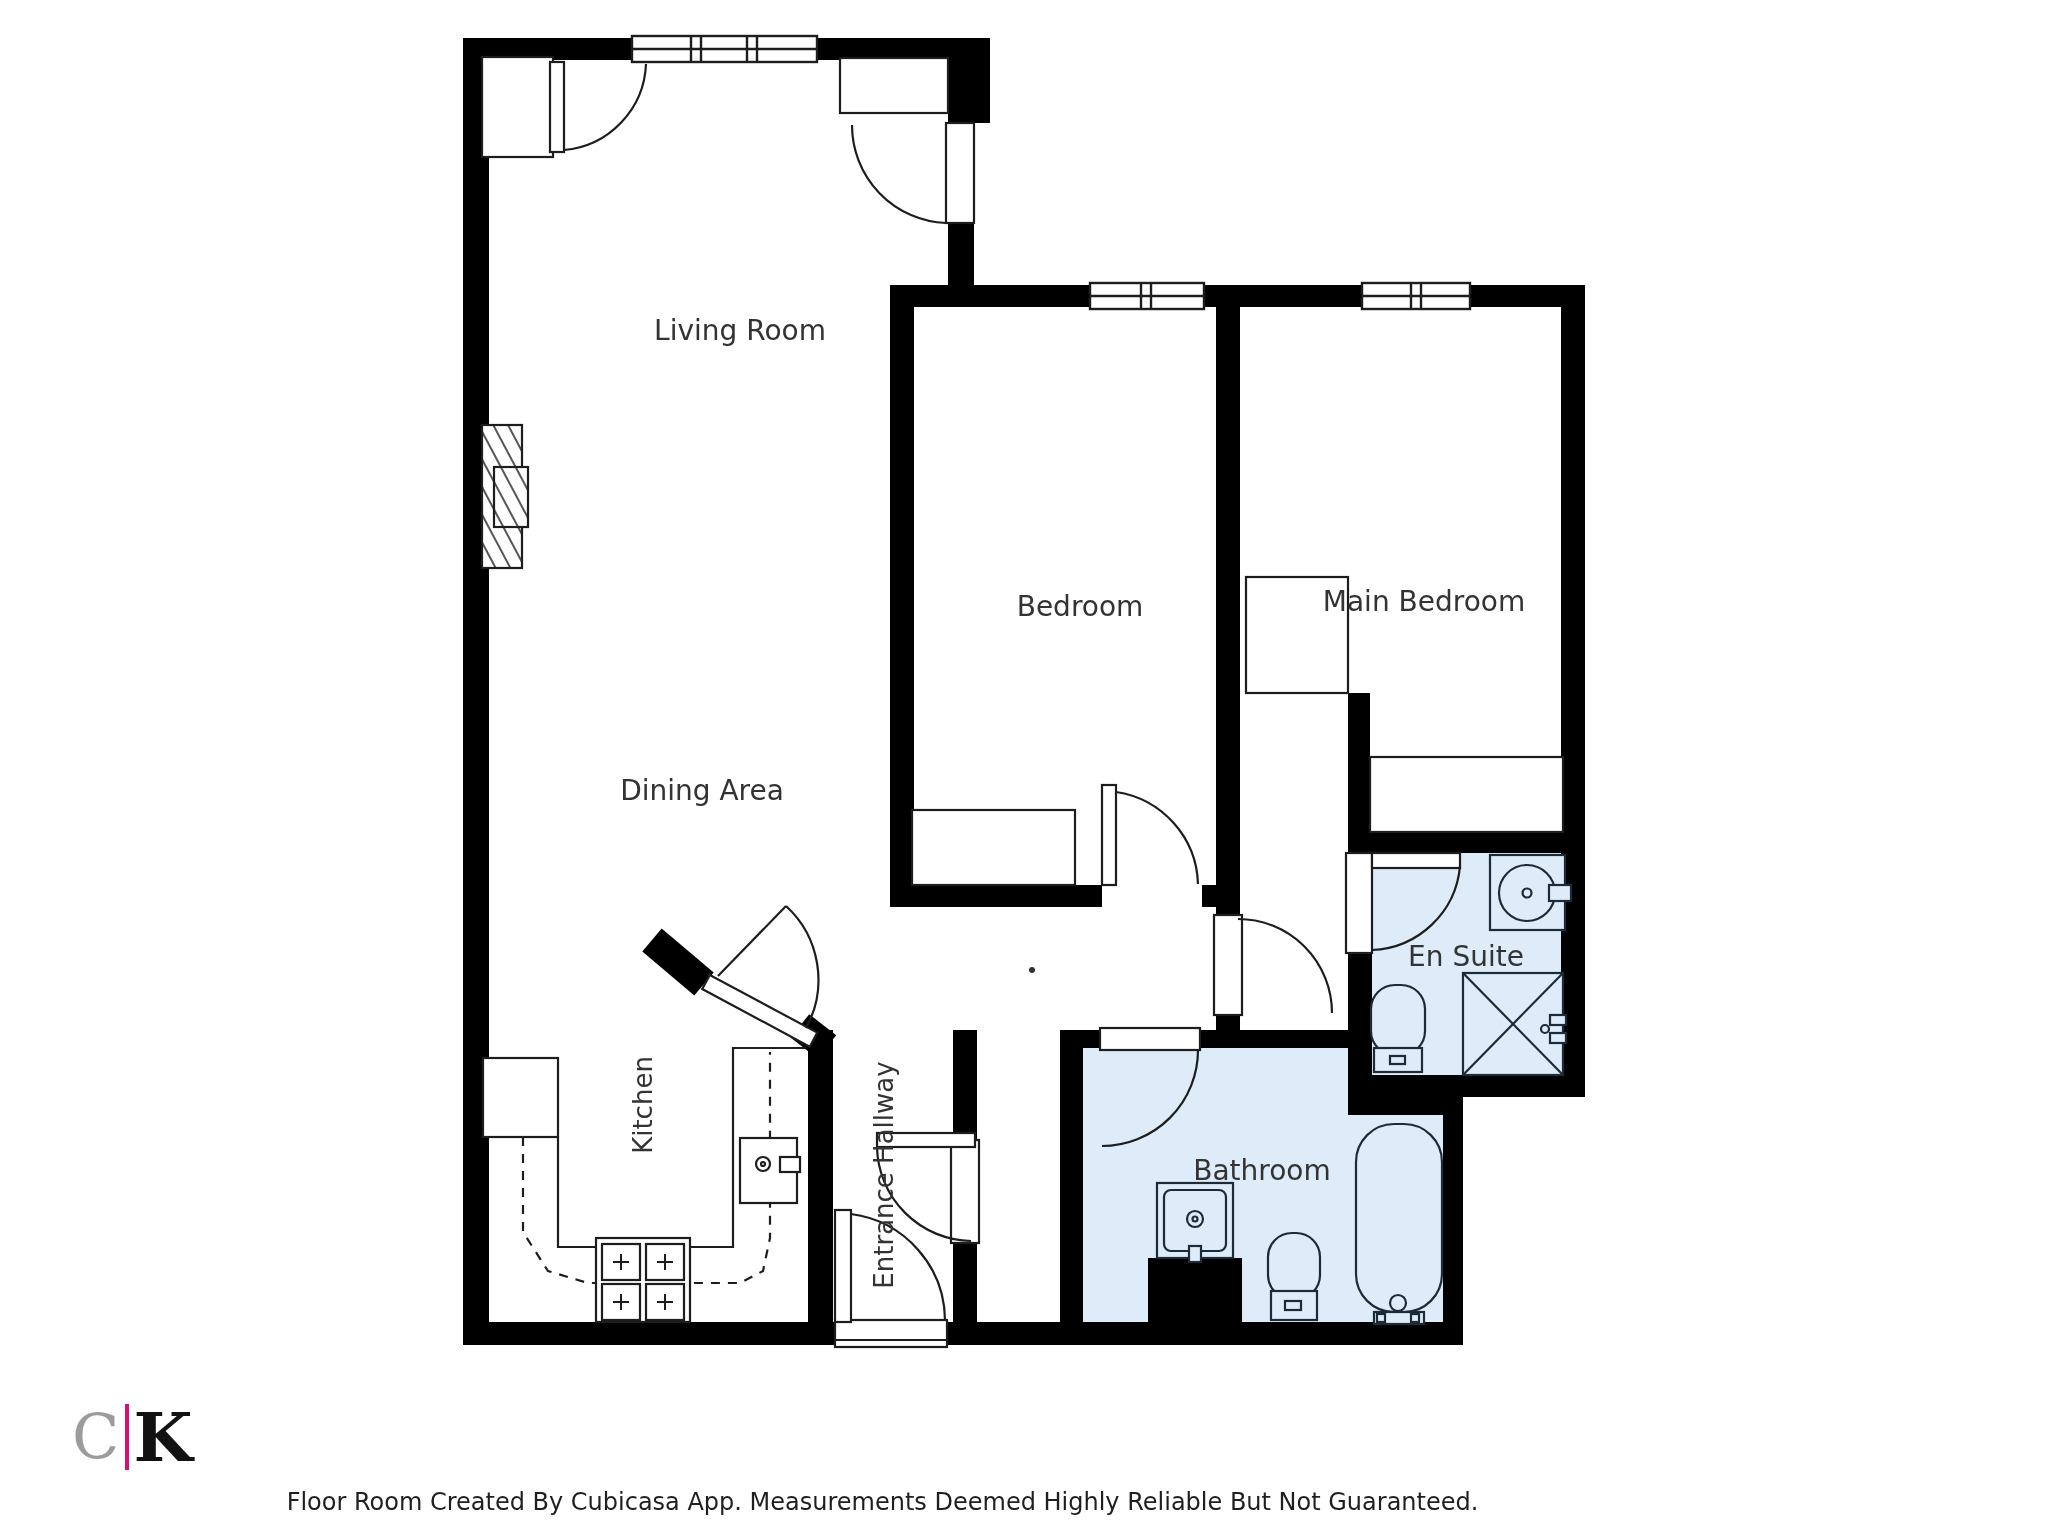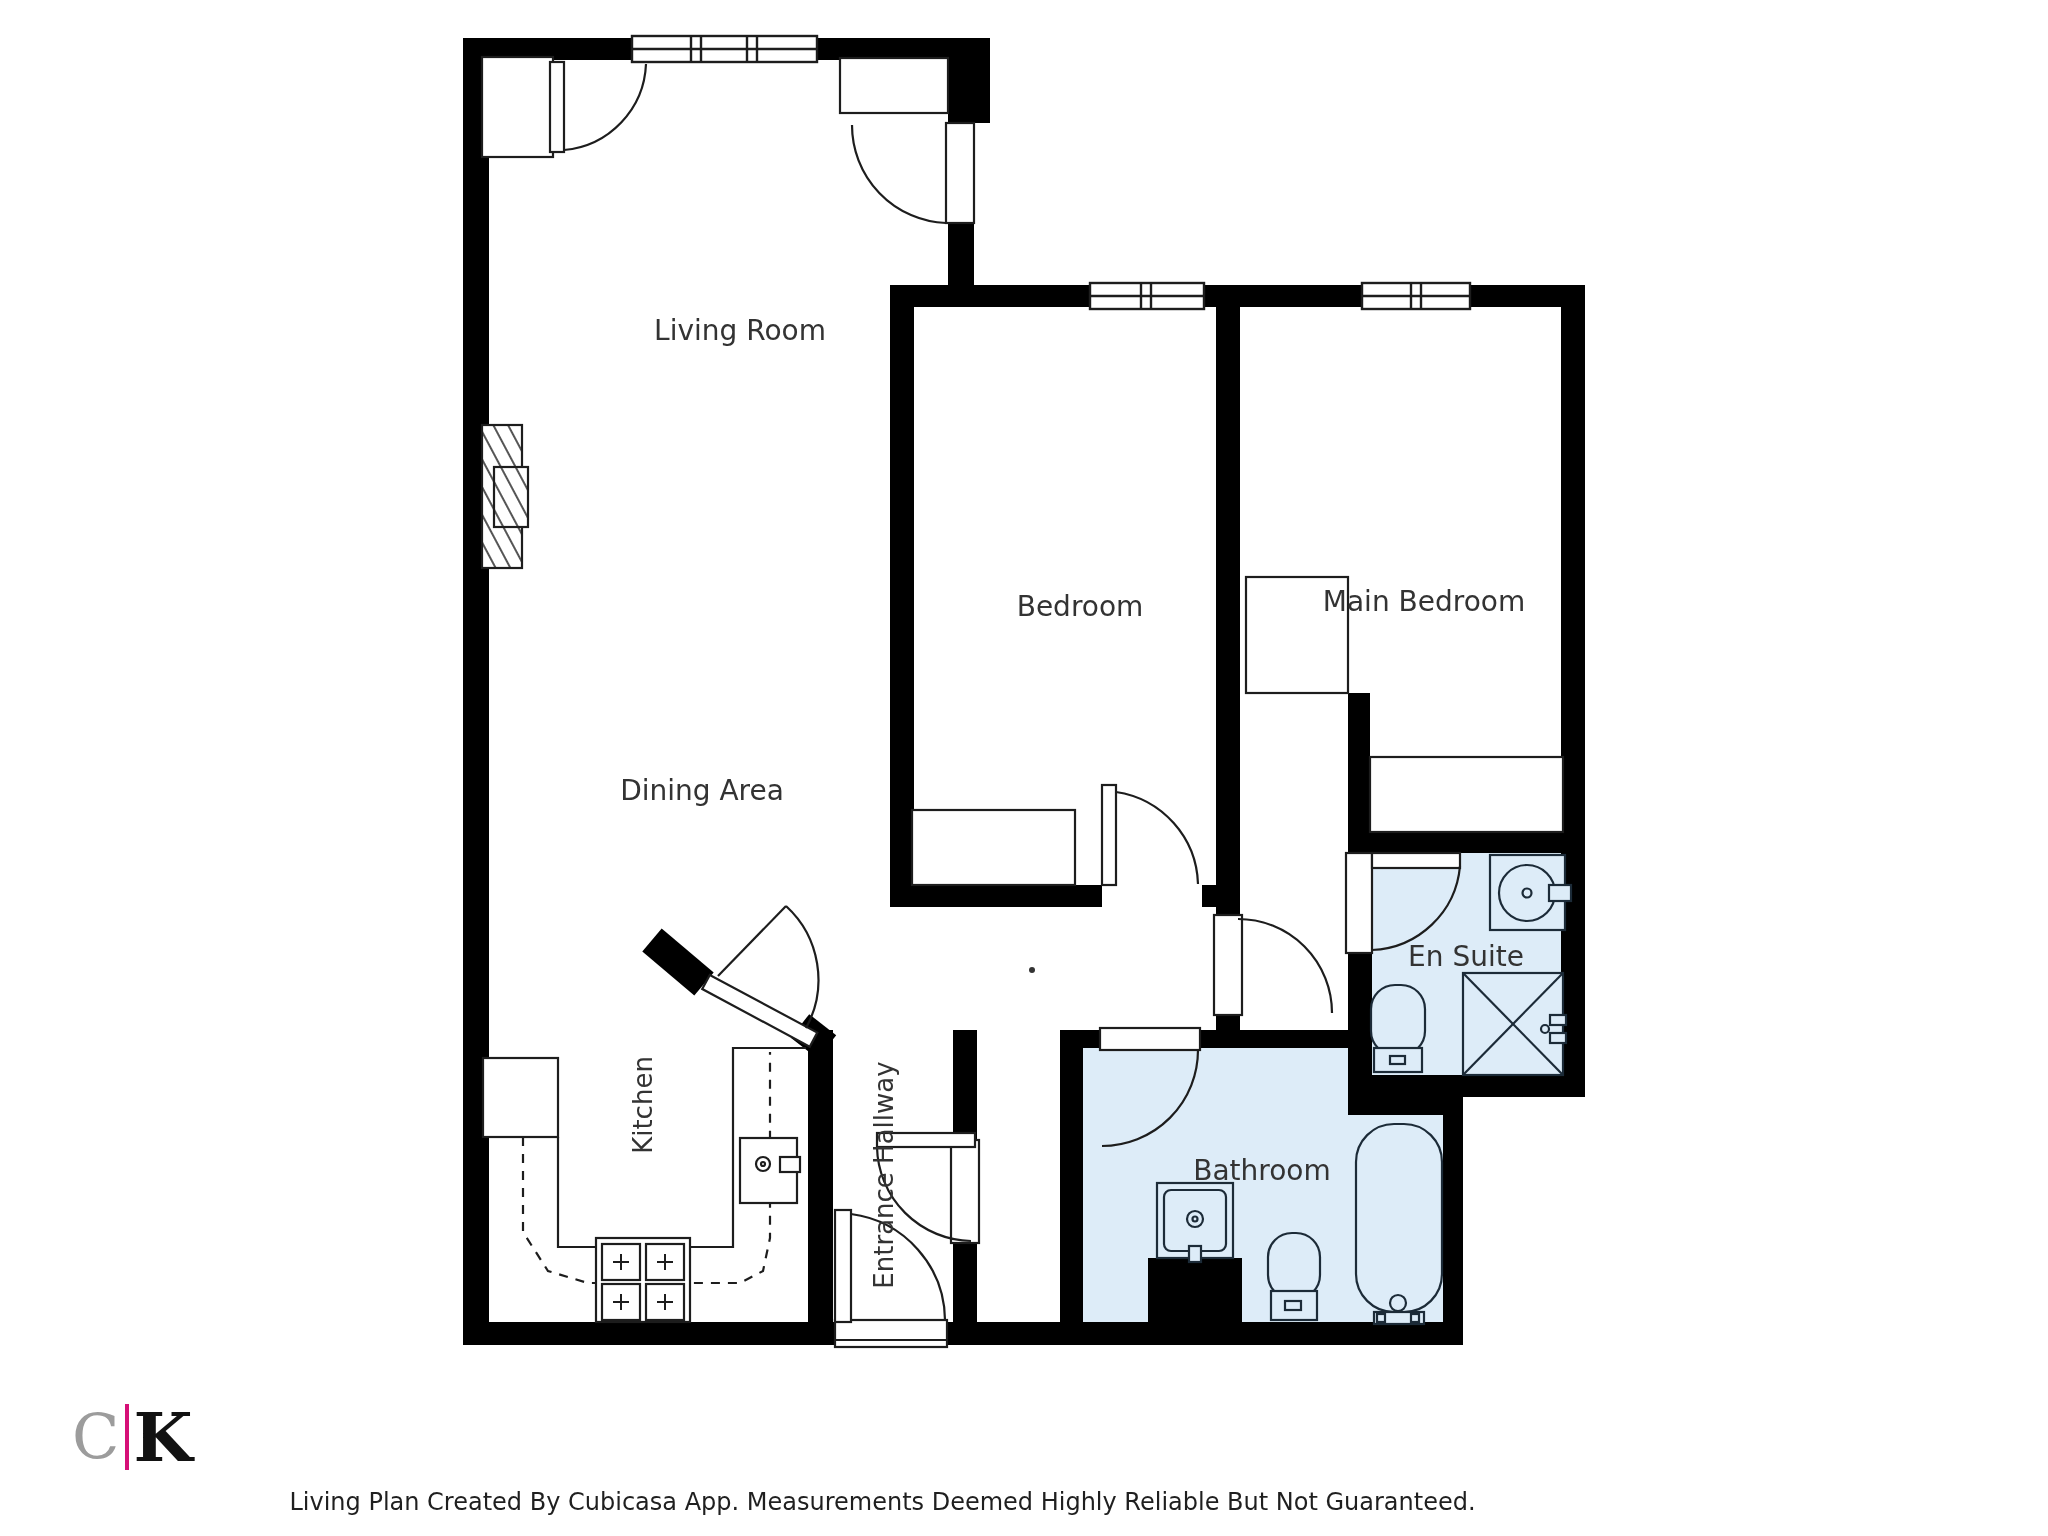--- a/index.html
+++ b/index.html
@@ -222,15 +222,15 @@
 </svg>
 
   <div class="logo">
     <div class="logo-mark">
       <span class="logo-c">C</span>
       <span class="logo-bar"></span>
       <span class="logo-k">K</span>
     </div>
   </div>
 
-  <div class="footer-note">Living Plan Created By Cubicasa App. Measurements Deemed Highly Reliable But Not Guaranteed.</div>
+  <div class="footer-note">Floor Room Created By Cubicasa App. Measurements Deemed Highly Reliable But Not Guaranteed.</div>
 
 </div>
 
 </body></html>

